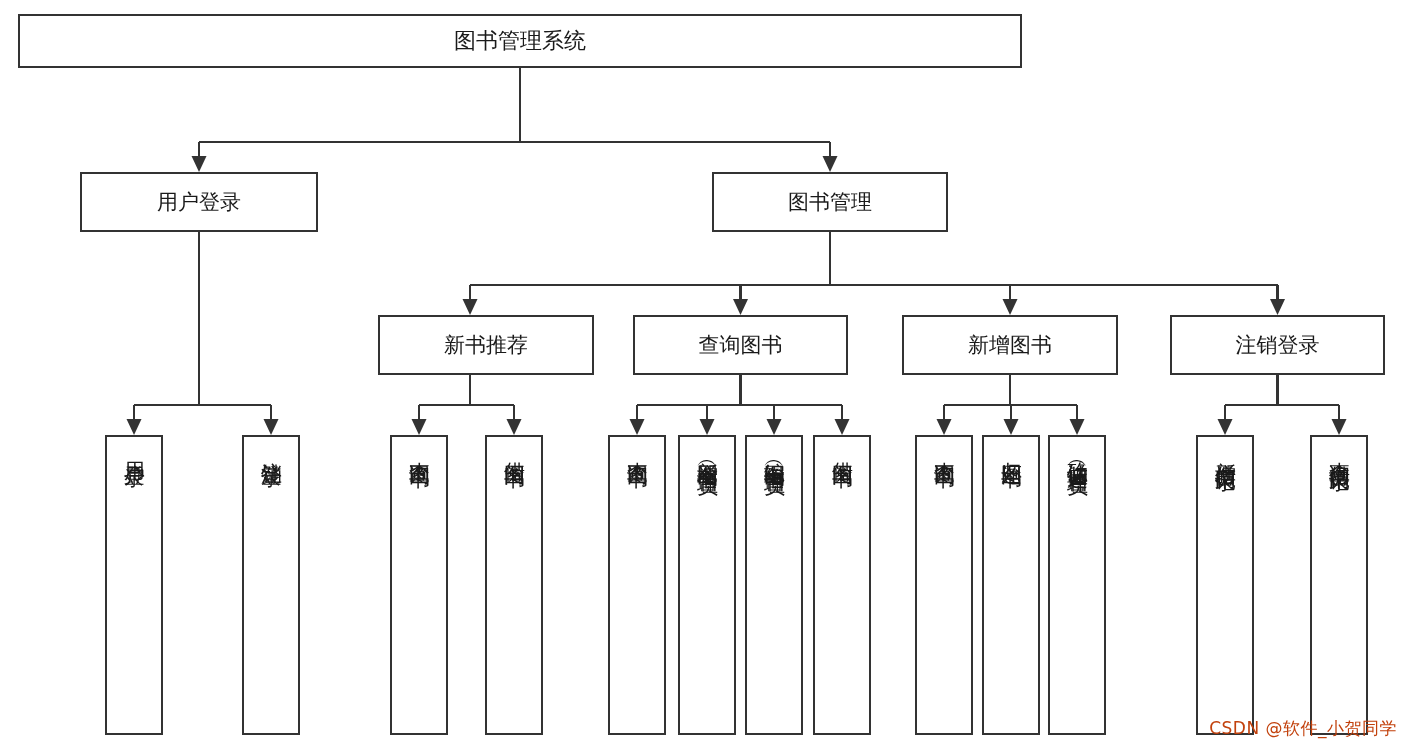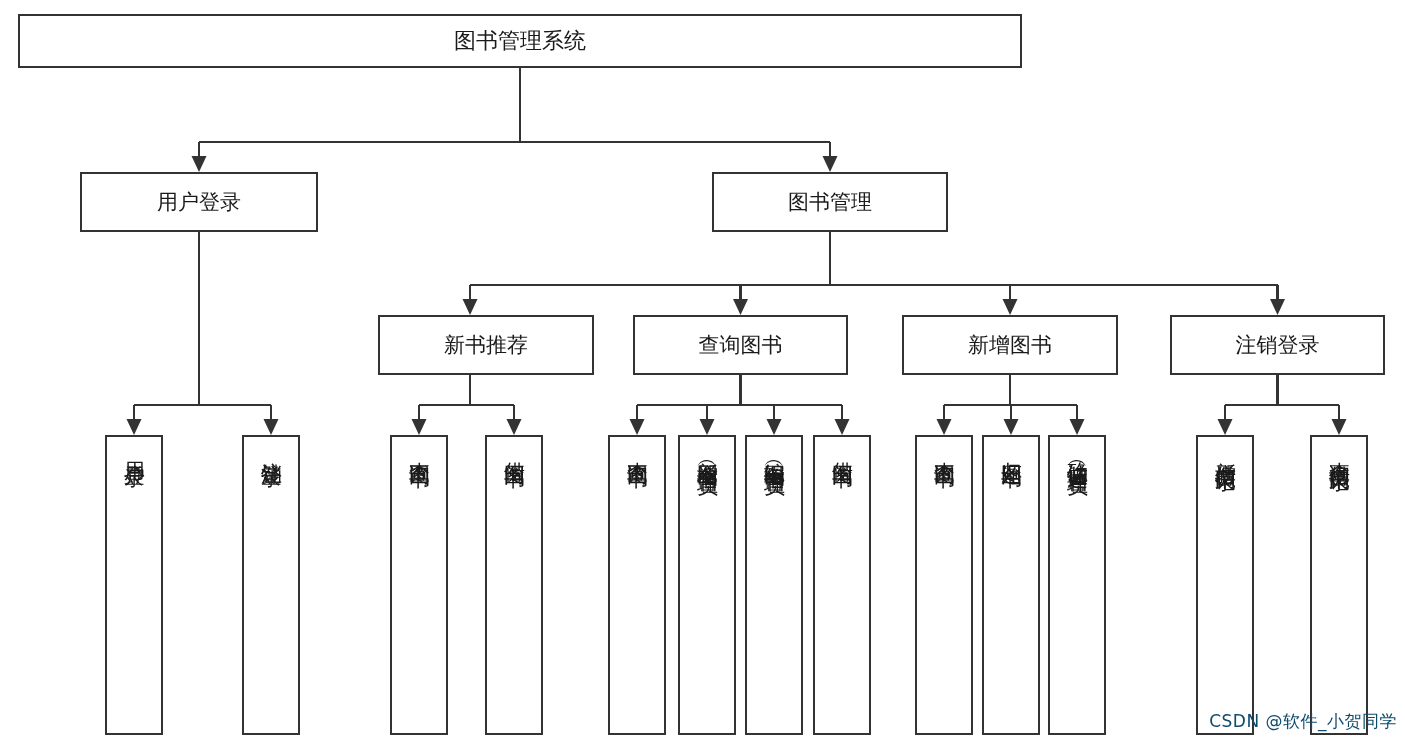--- a/index.html
+++ b/index.html
@@ -55,23 +55,23 @@
     writing-mode: vertical-rl;
     text-orientation: upright;
     font-size: 21px;
     letter-spacing: 2px;
     line-height: 1;
     white-space: nowrap;
   }
   .watermark {
     position: absolute;
     right: 8px;
-    bottom: 14px;
+    bottom: 7px;
     font-size: 17px;
-    color: #0c4a6e;
+    color: #c2410c;
     letter-spacing: 0.5px;
     white-space: nowrap;
   }
 </style>
 </head>
 <body>
 
 <div id="canvas">
 
   <svg id="edges" viewBox="0 0 1405 747">

